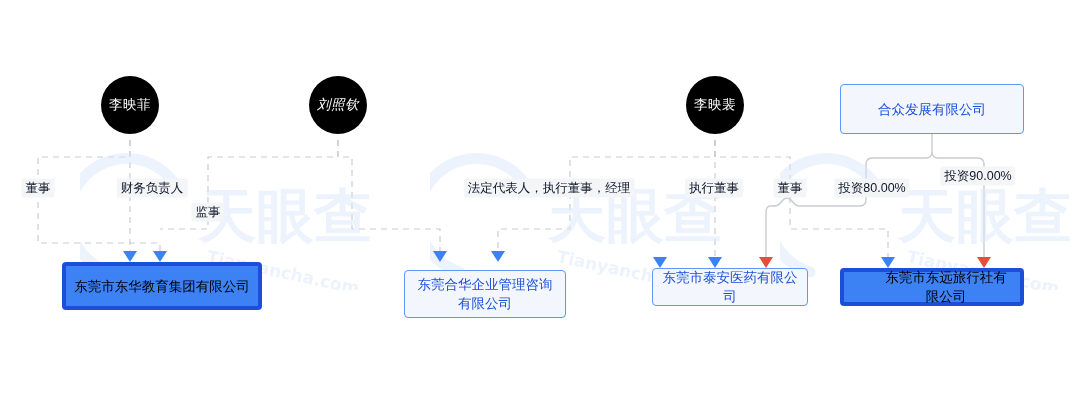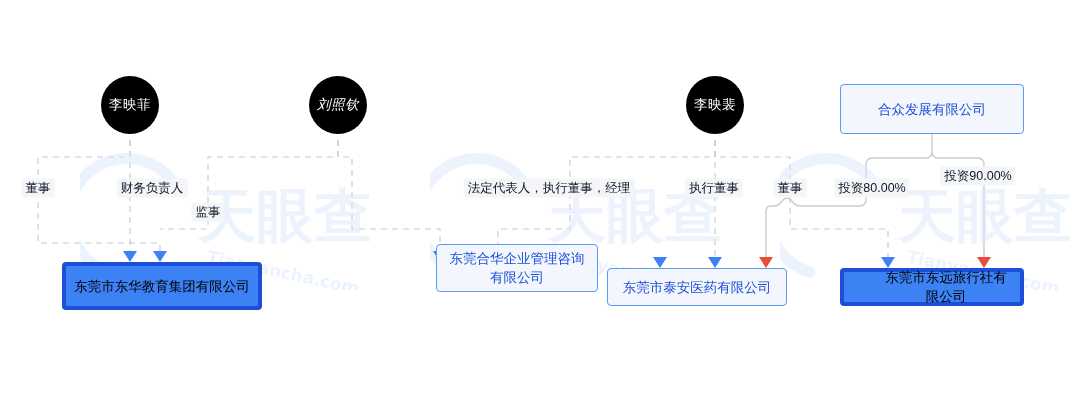--- a/index.html
+++ b/index.html
@@ -181,25 +181,25 @@
   </div>
 
   <div class="node ghost" style="left:840px;top:84px;width:184px;height:50px;">
     <span>合众发展有限公司</span>
   </div>
 
   <div class="node solid" style="left:62px;top:262px;width:200px;height:48px;">
     <span>东莞市东华教育集团有限公司</span>
   </div>
 
-  <div class="node ghost" style="left:404px;top:244px;width:162px;height:48px;margin-left:32px;">
+  <div class="node ghost" style="left:404px;top:270px;width:162px;height:48px;">
     <span>东莞合华企业管理咨询有限公司</span>
   </div>
 
-  <div class="node ghost" style="left:607px;top:268px;width:180px;height:38px;">
+  <div class="node ghost" style="left:652px;top:268px;width:156px;height:38px;">
     <span>东莞市泰安医药有限公司</span>
   </div>
 
   <div class="node solid" style="left:840px;top:268px;width:184px;height:38px;padding-left:36px;">
     <span>东莞市东远旅行社有限公司</span>
   </div>
 
   <div class="elabel" style="left:38px;top:188px;">董事</div>
   <div class="elabel" style="left:113px;top:188px;margin-left:39px;">财务负责人</div>
   <div class="elabel" style="left:208px;top:188px;margin-top:24px;">监事</div>

